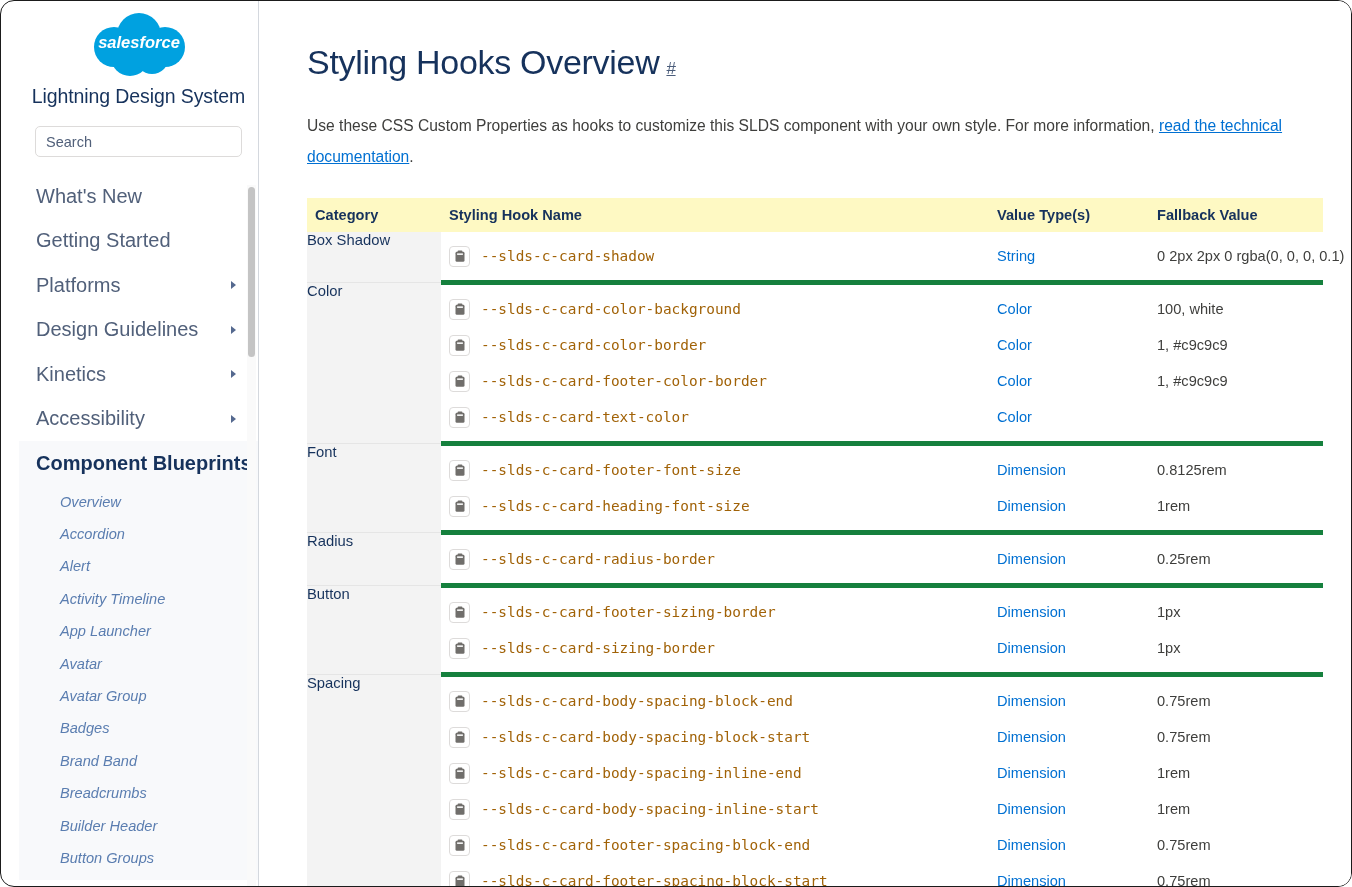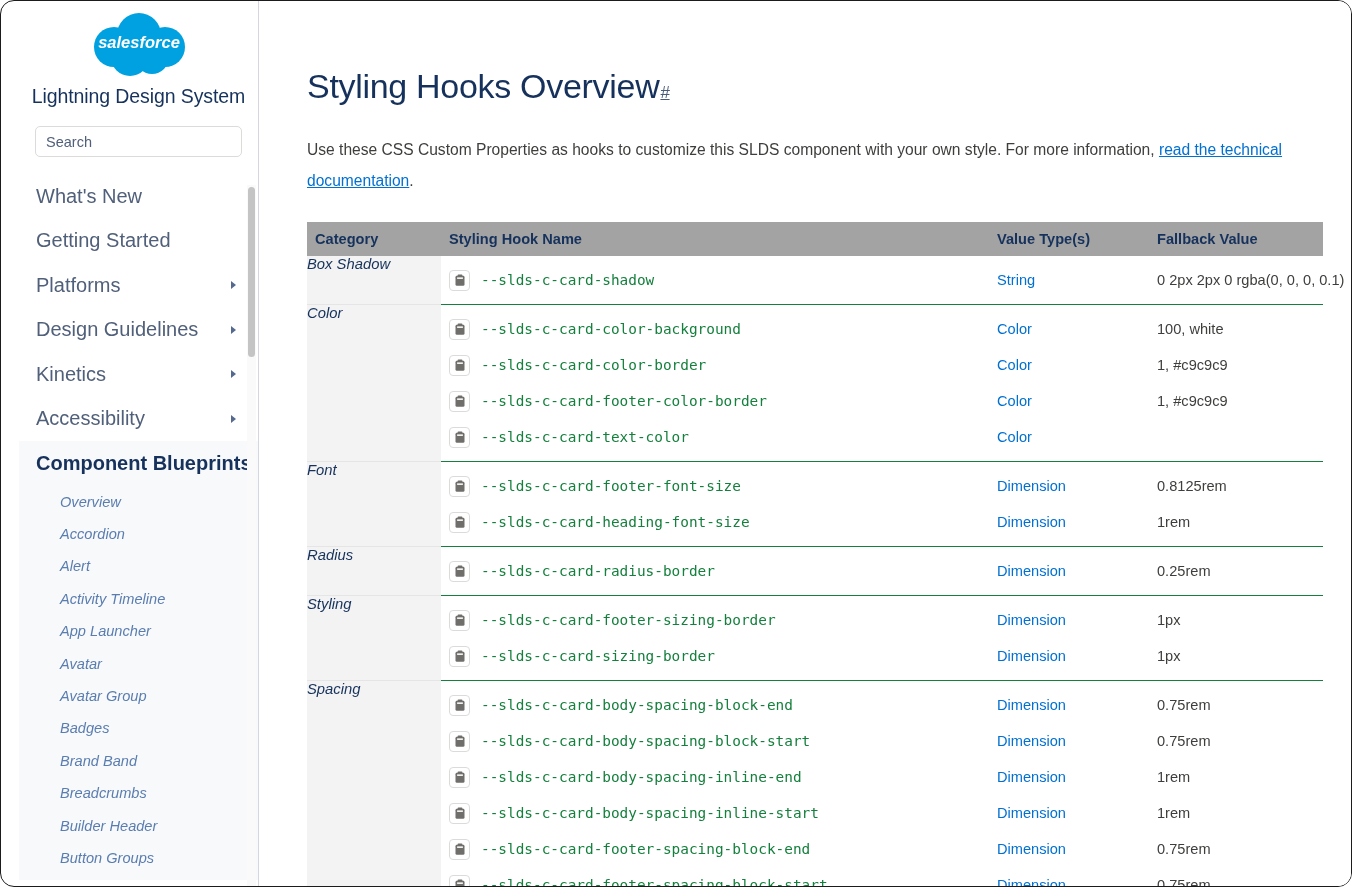--- a/index.html
+++ b/index.html
@@ -139,25 +139,25 @@
     flex: 1 1 auto;
     height: 100%;
     overflow: hidden;
     padding: 0 0 0 48px;
     background: #ffffff;
   }
   #page-title {
     font-size: 34px;
     color: #16325c;
     font-weight: normal;
-    margin: 66px 0 0 0;
+    margin: 42px 0 0 0;
     letter-spacing: -0.3px;
     display: flex;
     align-items: baseline;
-    gap: 1px;
+    gap: 7px;
   }
   #anchor-hash {
     font-size: 17px;
     color: #4a5c7a;
     text-decoration: underline;
     cursor: pointer;
   }
   #intro {
     margin: 28px 0 0 0;
     font-size: 15.6px;
@@ -172,21 +172,21 @@
 
   
   #hooks-table {
     margin-top: 26px;
     width: 1016px;
     border-collapse: collapse;
     table-layout: fixed;
     font-size: 14.6px;
   }
   #hooks-table th {
-    background: #a3a3a3;
+    background: #fef9c3;
     color: #16325c;
     font-weight: bold;
     font-size: 14.6px;
     text-align: left;
     padding: 9px 8px 9px 8px;
     vertical-align: middle;
     height: 32px;
   }
   #hooks-table td { vertical-align: top; padding: 0; }
 
@@ -194,24 +194,23 @@
   col.c-hook { width: 548px; }
   col.c-type { width: 160px; }
   col.c-fall { width: 174px; }
 
   .cat-cell {
     background: #f3f3f3;
     color: #16325c;
     padding: 12px 8px 12px 8px;
     font-size: 14.8px;
     border-top: 1px solid #e5e5e5;
-    font-style: italic;
   }
   .sec-cell {
-    border-top: 1px solid #15803d;
+    border-top: 5px solid #15803d;
     padding: 0;
   }
   tr.section:first-of-type .cat-cell,
   tr.section:first-of-type .sec-cell { border-top: none; }
 
   .hook-row {
     display: flex;
     align-items: center;
     height: 36px;
     padding-left: 8px;
@@ -227,21 +226,21 @@
     background: #fff;
     display: flex;
     align-items: center;
     justify-content: center;
     cursor: pointer;
     margin-right: 11px;
   }
   .hook-name {
     font-family: "DejaVu Sans Mono", "Liberation Mono", monospace;
     font-size: 14.4px;
-    color: #15803d;
+    color: #a16207;
     white-space: nowrap;
   }
   .type-row, .fall-row {
     height: 36px;
     display: flex;
     align-items: center;
     padding-left: 8px;
   }
   .type-row.first, .fall-row.first { margin-top: 6px; }
   .type-row.last, .fall-row.last { margin-bottom: 6px; }
@@ -515,21 +514,21 @@
                 <a class="type-link" href="#">Dimension</a>
               </div>
             </td>
             <td class="sec-cell">
               <div class="fall-row first last">
                 <span class="fall-val">0.25rem</span>
               </div>
             </td>
           </tr>
           <tr class="section">
-            <td class="cat-cell">Styling</td>
+            <td class="cat-cell">Button</td>
             <td class="sec-cell">
               <div class="hook-row first">
                 <div class="copy-btn">
                   <svg width="12" height="13" viewBox="0 0 12 13">
       <rect x="1.5" y="1.8" width="9" height="10" rx="1.4" fill="#706e6b"></rect>
       <rect x="3.6" y="0.4" width="4.8" height="2.4" rx="0.8" fill="#706e6b"></rect>
       <rect x="3.1" y="3.4" width="5.8" height="1.5" fill="#ffffff"></rect>
     </svg>
                 </div>
                 <span class="hook-name">--slds-c-card-footer-sizing-border</span>

